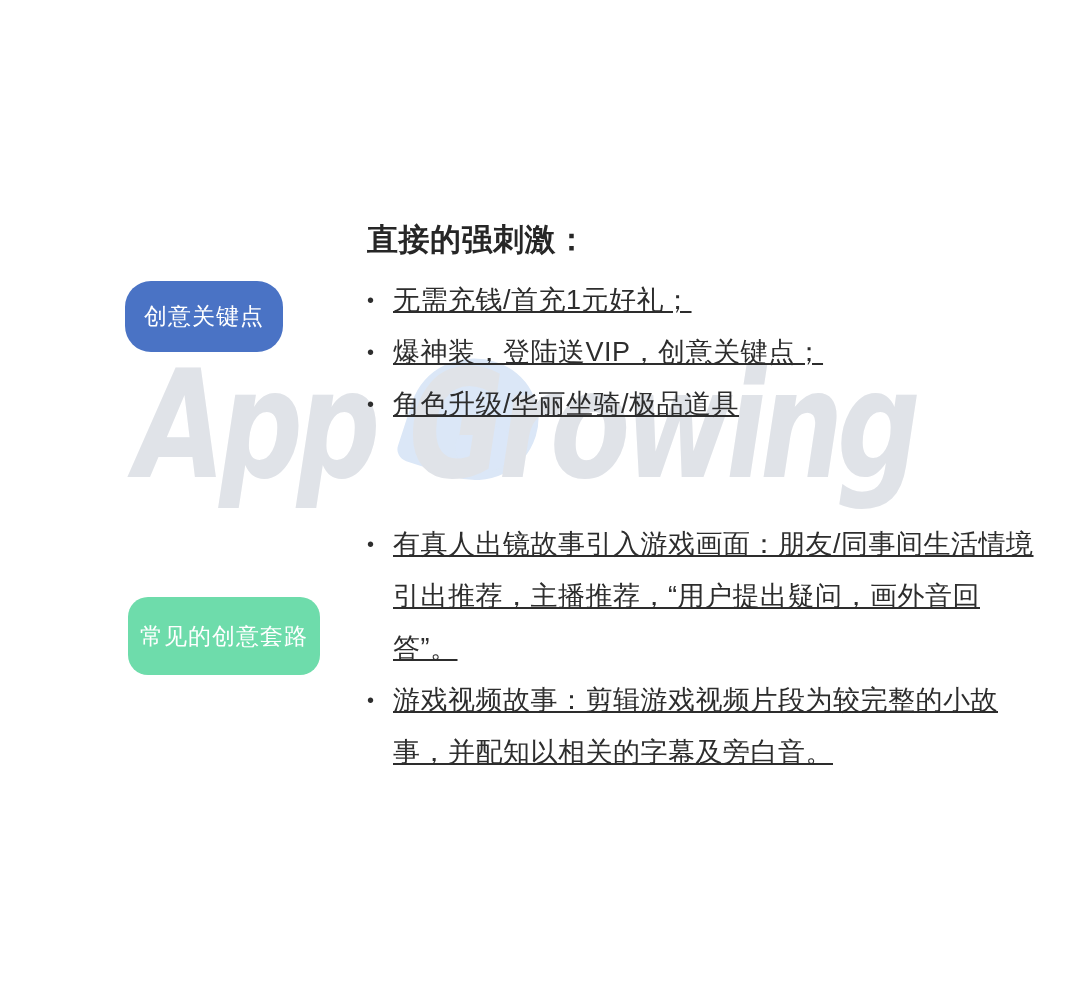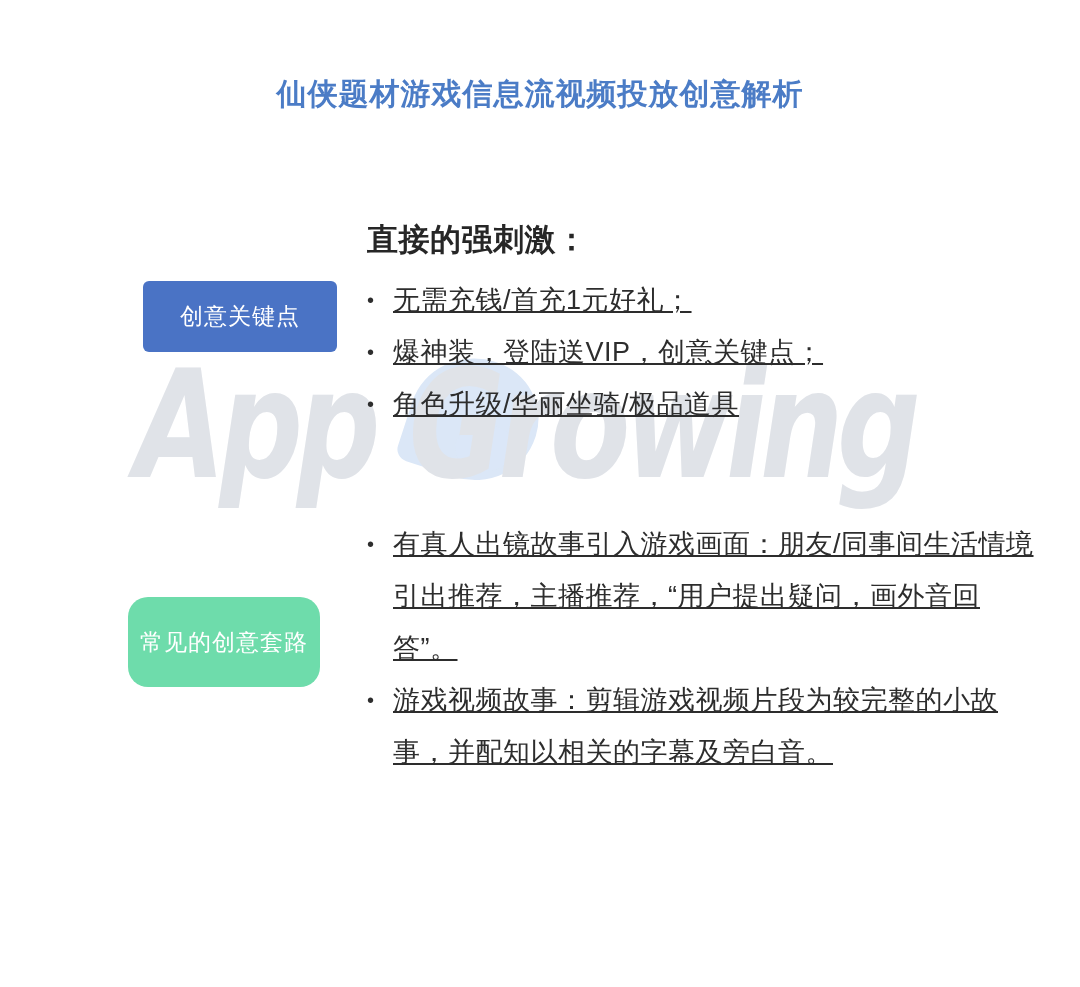--- a/index.html
+++ b/index.html
@@ -40,25 +40,25 @@
     transform:scaleX(.78); transform-origin:left top;
   }
 
   
   .label {
     position:absolute; display:flex; align-items:center; justify-content:center;
     color:var(--label-text,#ffffff); font-size:23px; letter-spacing:1px;
     text-align:center;
   }
   .label-blue {
-    left:143px; top:281px; width:194px; height:71px;
-    background:var(--label-blue-bg,#4a73c5); border-radius:6px;
+    left:125px; top:281px; width:158px; height:71px;
+    background:var(--label-blue-bg,#4a73c5); border-radius:26px;
   }
   .label-green {
-    left:128px; top:597px; width:192px; height:90px;
+    left:128px; top:597px; width:192px; height:78px;
     background:var(--label-green-bg,#6edcab); border-radius:20px;
   }
 
   
   .content {
     position:absolute; left:367px; width:690px;
     color:var(--body-text,#2d2d2d);
   }
   .content-1 { top:212px; }
   .content-2 { top:518px; }
@@ -75,21 +75,20 @@
   .source {
     position:absolute; left:40px; top:938px; margin:0;
     font-size:24px; color:var(--source-text,#7f93b3); letter-spacing:.5px;
   }
 </style>
 </head>
 <body>
 
 <div class="page">
 
-  <h1 class="title">仙侠题材游戏信息流视频投放创意解析</h1>
 
   <div class="watermark">
     <div class="wm-blob"></div>
     <div class="wm-blob2"></div>
     <span class="wm-text">App Growing</span>
   </div>
 
   <div class="label label-blue">
     <span>创意关键点</span>
   </div>

